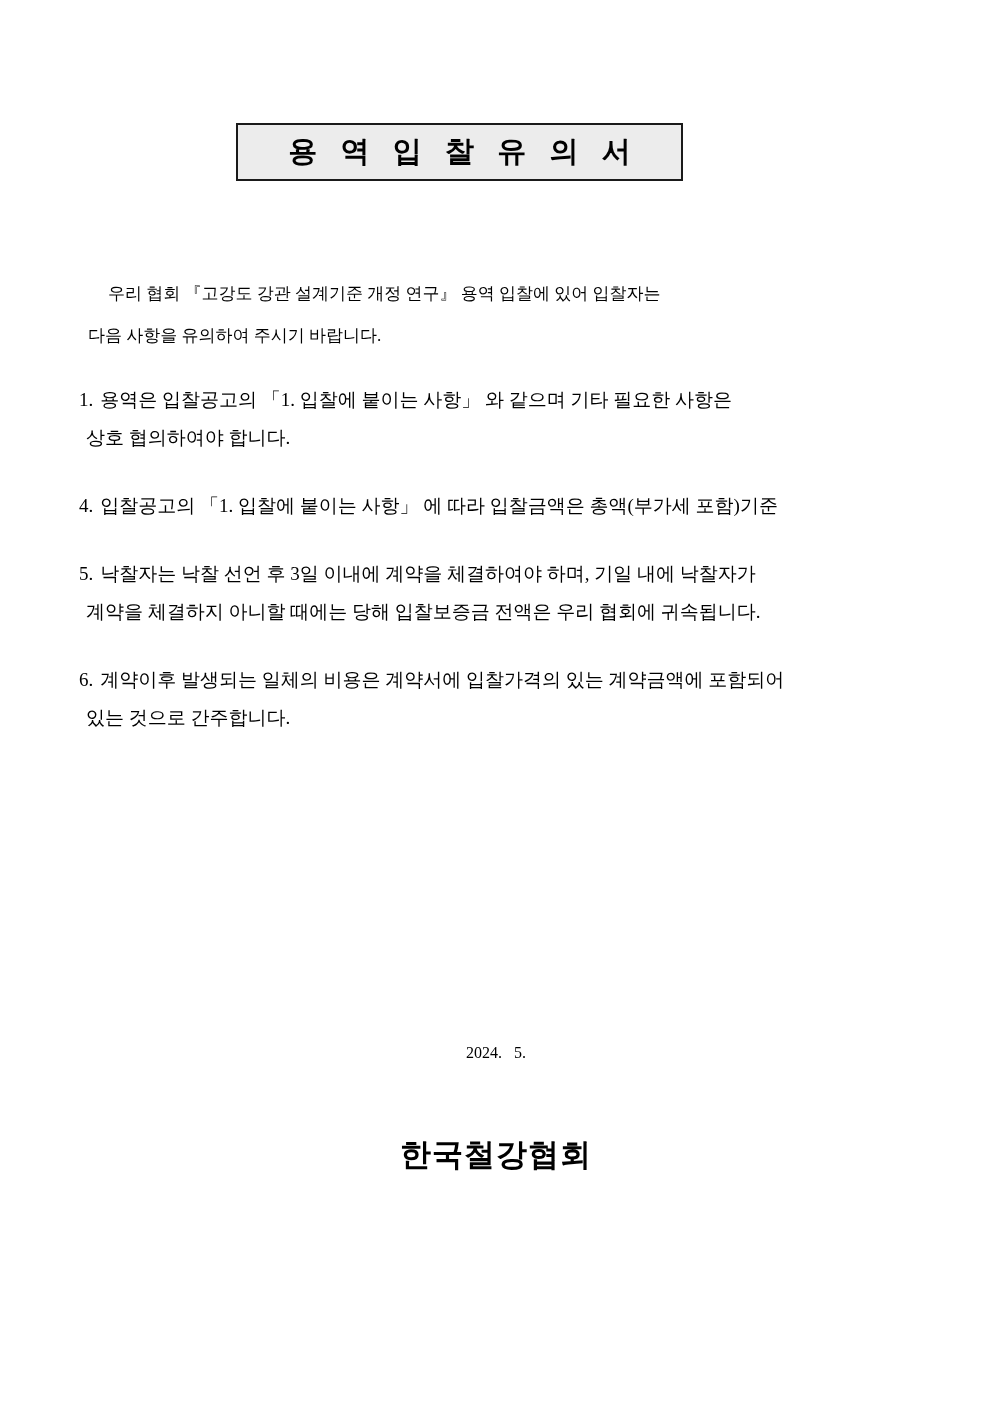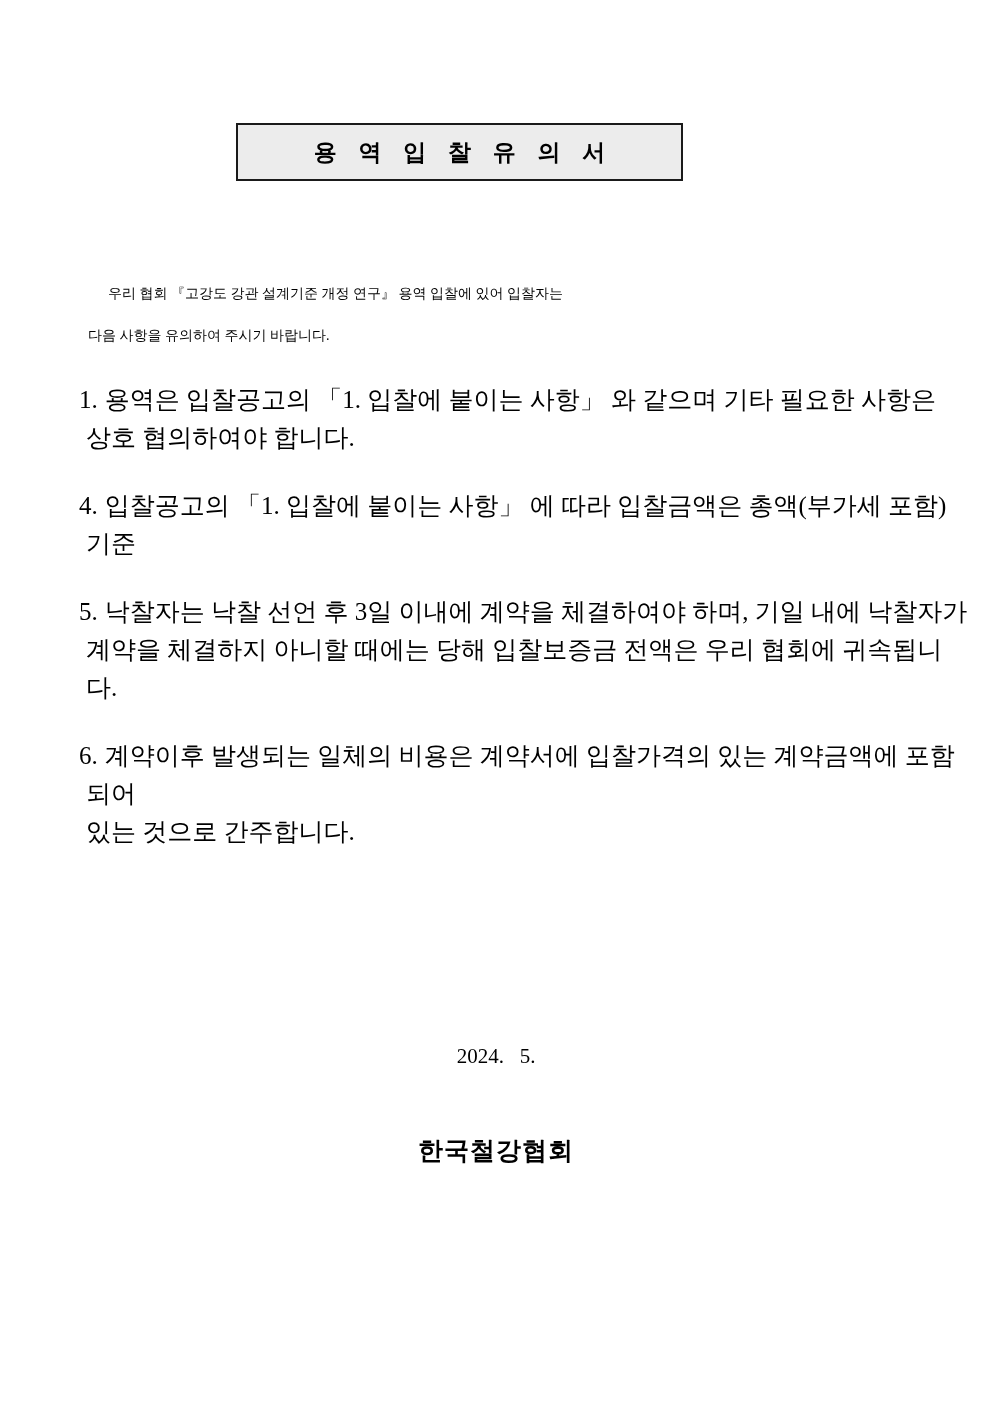--- a/index.html
+++ b/index.html
@@ -18,72 +18,72 @@
     position: absolute;
     left: 236px;
     top: 123px;
     width: 447px;
     height: 58px;
     background: #ececec;
     border: 2px solid #1a1a1a;
     display: flex;
     align-items: center;
     justify-content: center;
-    font-size: 23px;
+    font-size: 29px;
     font-weight: bold;
     letter-spacing: 8px;
     white-space: pre;
     text-indent: 8px; 
   }
   .intro {
     position: absolute;
     left: 88px;
     top: 273px;
     width: 880px;
-    font-size: 14px;
+    font-size: 17px;
     line-height: 42px;
     white-space: pre-line;
     text-indent: 20px;
   }
   .items {
     position: absolute;
     left: 86px;
     top: 381px;
     width: 884px;
   }
   .item {
     position: relative;
-    font-size: 25px;
+    font-size: 19px;
     line-height: 38px;
     margin-bottom: 30px;
   }
   .item-num {
     display: inline;
     margin-left: -7px;
     padding-right: 7px;
   }
   .item-text {
     white-space: pre-line;
   }
   .date-line {
     position: absolute;
     left: 0;
     top: 1044px;
     width: 100%;
     text-align: center;
-    font-size: 21px;
+    font-size: 16px;
     white-space: pre;
   }
   .org-line {
     position: absolute;
     left: 0;
     top: 1134px;
     width: 100%;
     text-align: center;
-    font-size: 25px;
+    font-size: 31px;
     font-weight: bold;
     letter-spacing: 1px;
   }
 </style>
 </head>
 <body>
 
 <div class="page">
 
   <div class="title-box">

